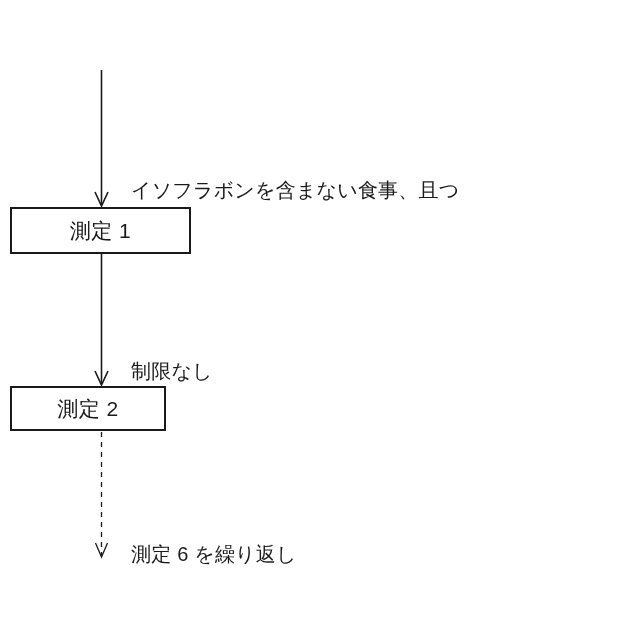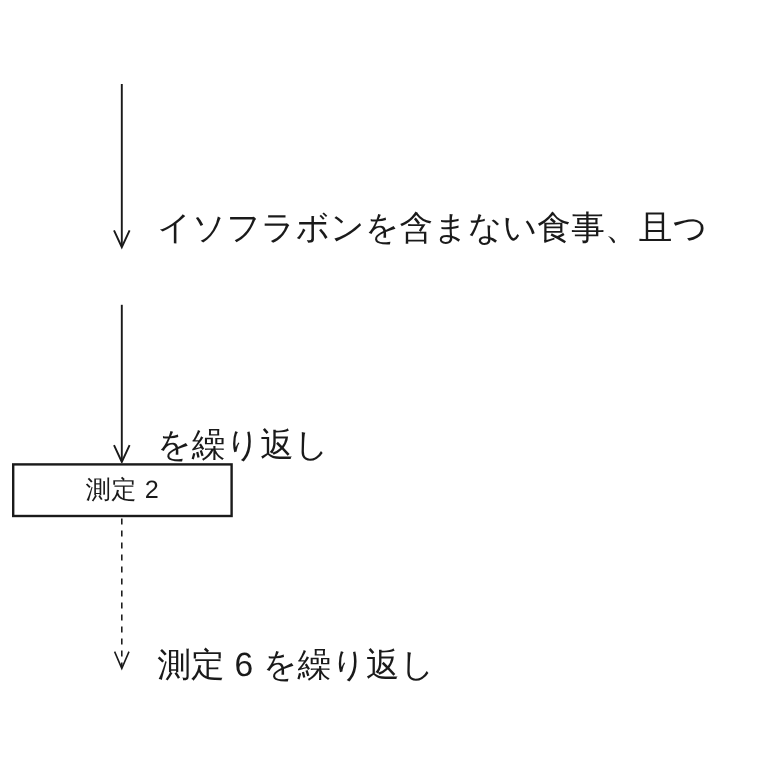--- a/index.html
+++ b/index.html
@@ -45,26 +45,26 @@
   }
   #node-measure-1 {
     left: 10px;
     top: 207px;
     width: 181px;
     height: 47px;
   }
   #node-measure-2 {
     left: 10px;
     top: 386px;
-    width: 184px;
+    width: 156px;
     height: 45px;
   }
   .edge-label {
     position: absolute;
-    font-size: 28px;
+    font-size: 20px;
     line-height: 28px;
     color: #1a1a1a;
     white-space: pre;
     letter-spacing: 0.2px;
   }
   #label-intake {
     left: 131px;
     top: 120px;
   }
   #label-no-restriction {
@@ -92,30 +92,33 @@
       <line x1="101.5" y1="254" x2="101.5" y2="384" stroke="#1a1a1a" stroke-width="1.6"></line>
       <polyline points="95,371 101.5,385 108,371" fill="none" stroke="#1a1a1a" stroke-width="1.6" stroke-linecap="butt" stroke-linejoin="miter"></polyline>
     </g>
 
     <g>
       <line x1="101.5" y1="432" x2="101.5" y2="556" stroke="#1a1a1a" stroke-width="1.3" stroke-dasharray="5 5"></line>
       <polyline points="95.5,543 101.5,557 107.5,543" fill="none" stroke="#1a1a1a" stroke-width="1.3" stroke-linecap="butt" stroke-linejoin="miter"></polyline>
     </g>
   </svg>
 
+  <div class="node-box" id="node-measure-1">
+    <span class="node-label">測定 1</span>
+  </div>
 
   <div class="node-box" id="node-measure-2">
     <span class="node-label">測定 2</span>
   </div>
 
   <div class="edge-label" id="label-intake">
     <div>イソフラボンを含まない食事、且つ</div>
   </div>
 
   <div class="edge-label" id="label-no-restriction">
-    <div>を繰り返し</div>
+    <div>制限なし</div>
   </div>
 
   <div class="edge-label" id="label-repeat">
     <div>測定 6 を繰り返し</div>
   </div>
 
 </div>
 
 </body></html>

